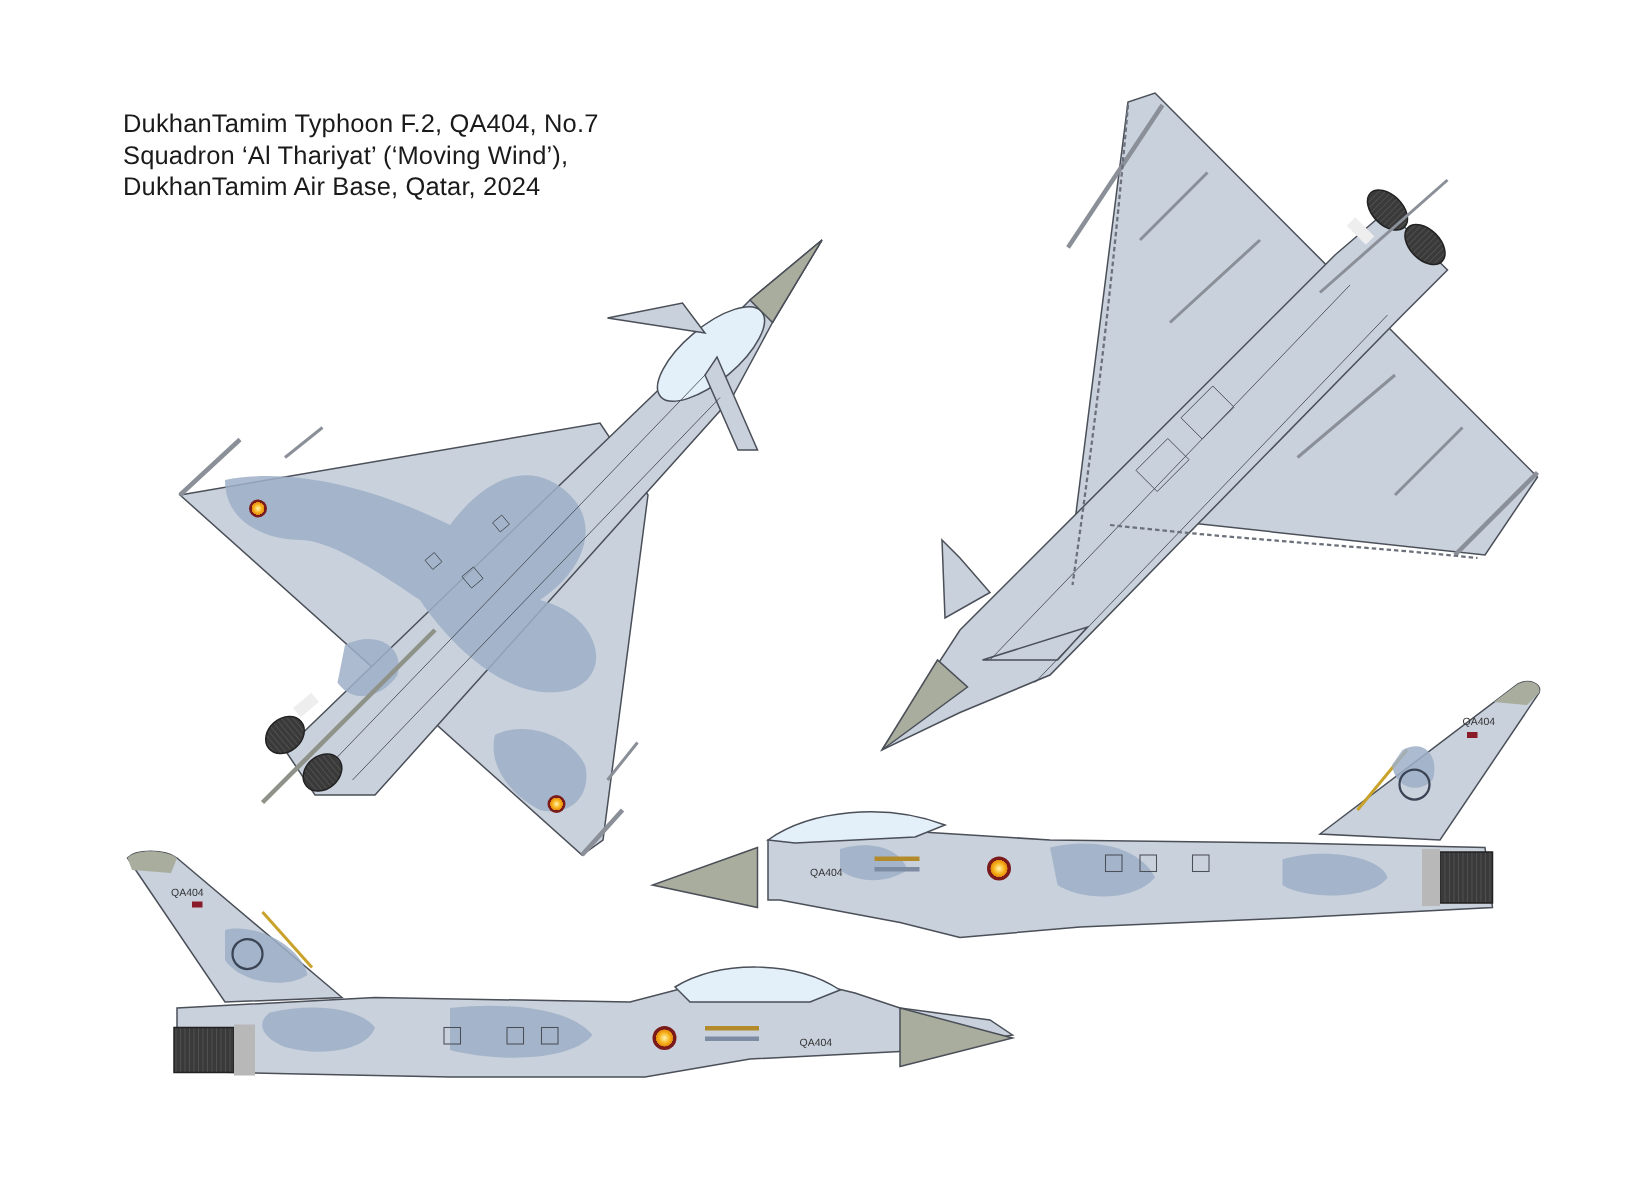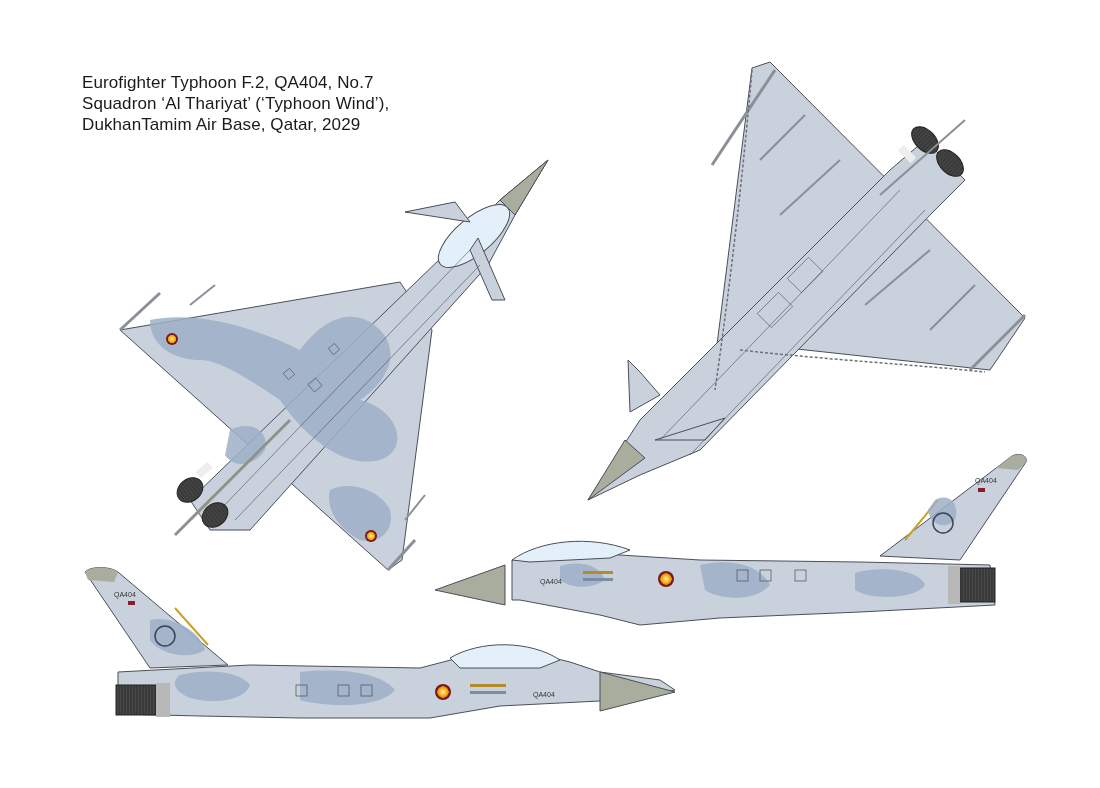--- a/index.html
+++ b/index.html
@@ -8,23 +8,23 @@
   .caption { position:absolute; left:82px; top:72px; font-size:17px; line-height:21px;
              color:#1a1a1a; letter-spacing:0.1px; }
   .caption div { white-space:nowrap; }
   svg.art { position:absolute; left:0; top:0; }
   .serial { font-family:"Liberation Sans", sans-serif; font-size:7px; fill:#333; }
 </style>
 </head>
 <body>
 
 <div class="caption">
-  <div>Eurofighter Typhoon F.2, QA404, No.7</div>
-  <div>Squadron ‘Al Thariyat’ (‘Typhoon Wind’),</div>
-  <div>DukhanTamim Air Base, Qatar, 2029</div>
+  <div>DukhanTamim Typhoon F.2, QA404, No.7</div>
+  <div>Squadron ‘Al Thariyat’ (‘Moving Wind’),</div>
+  <div>DukhanTamim Air Base, Qatar, 2024</div>
 </div>
 
 <svg class="art" width="1100" height="788" viewBox="0 0 1100 788" xmlns="http://www.w3.org/2000/svg">
   <defs>
     <radialGradient id="roundel" cx="50%" cy="50%" r="50%">
       <stop offset="0%" stop-color="#fff4b0"></stop>
       <stop offset="45%" stop-color="#f7b21a"></stop>
       <stop offset="70%" stop-color="#e38a10"></stop>
       <stop offset="72%" stop-color="#7a1a1a"></stop>
       <stop offset="100%" stop-color="#7a1a1a"></stop>

